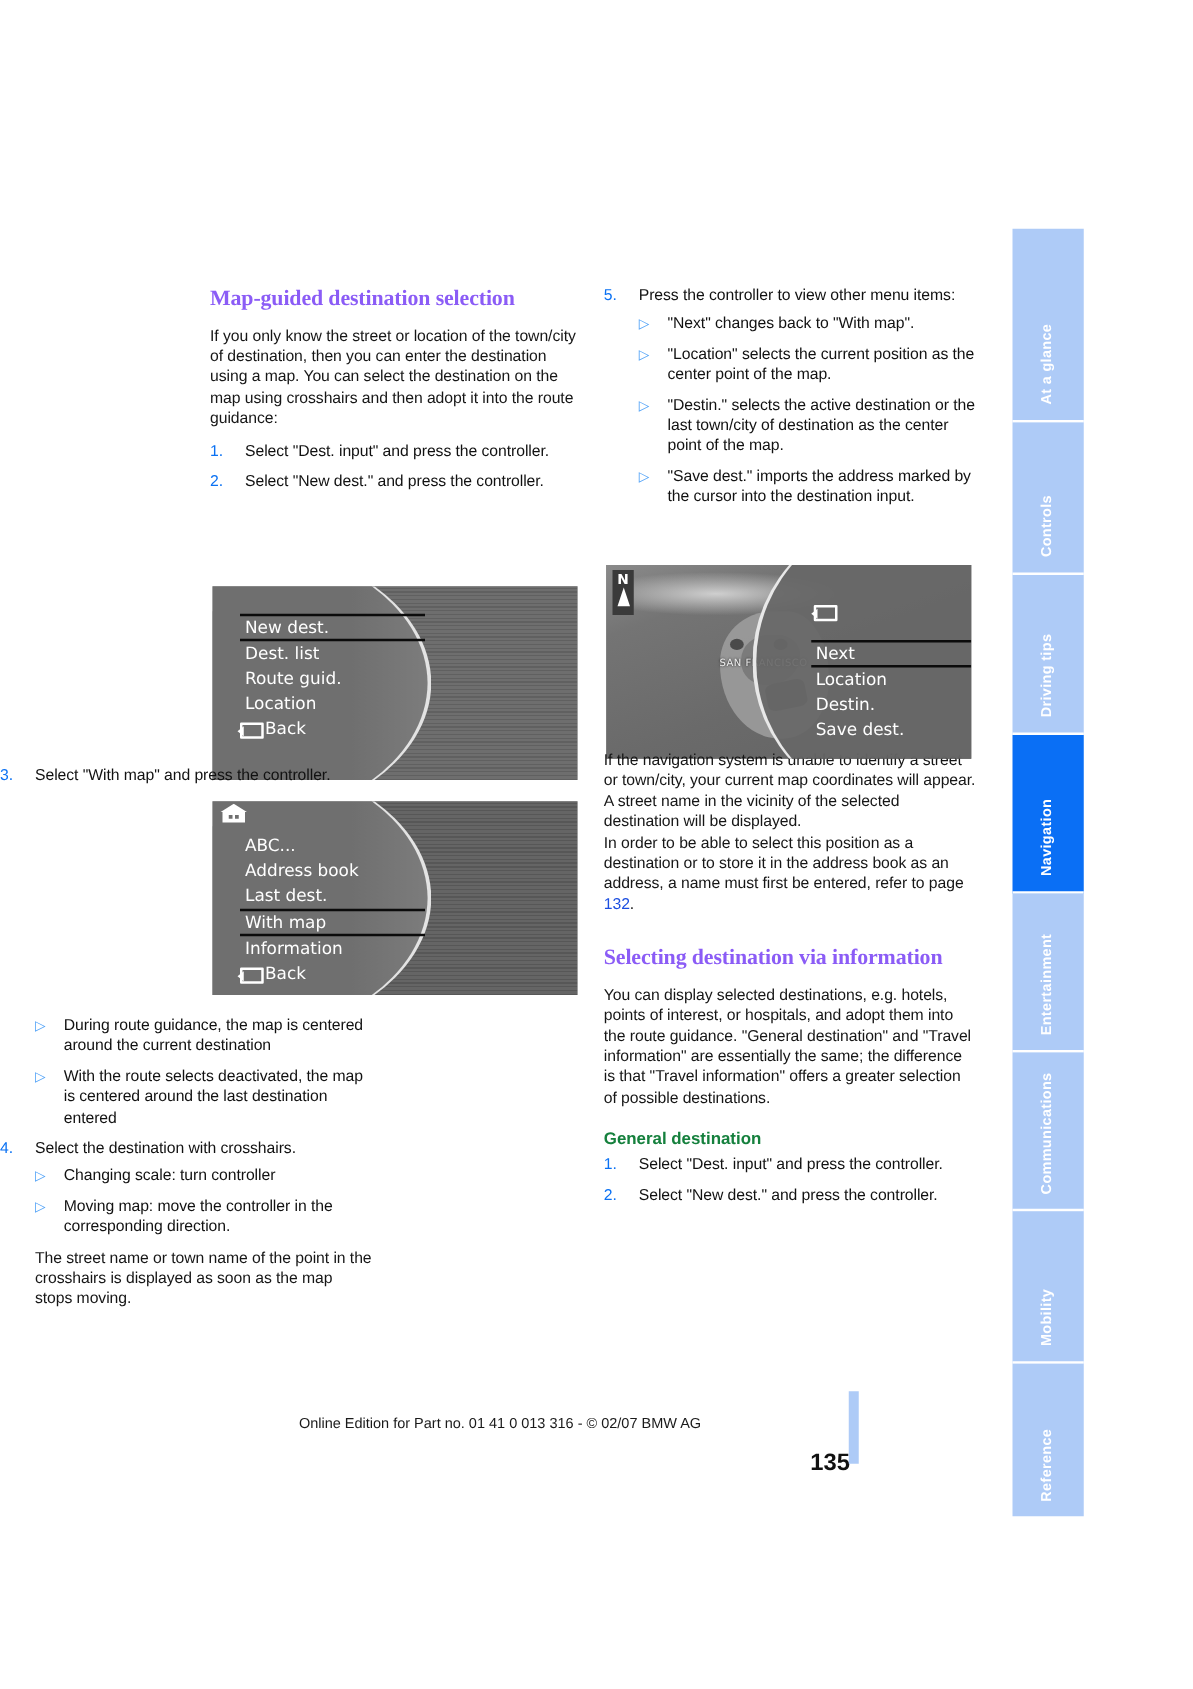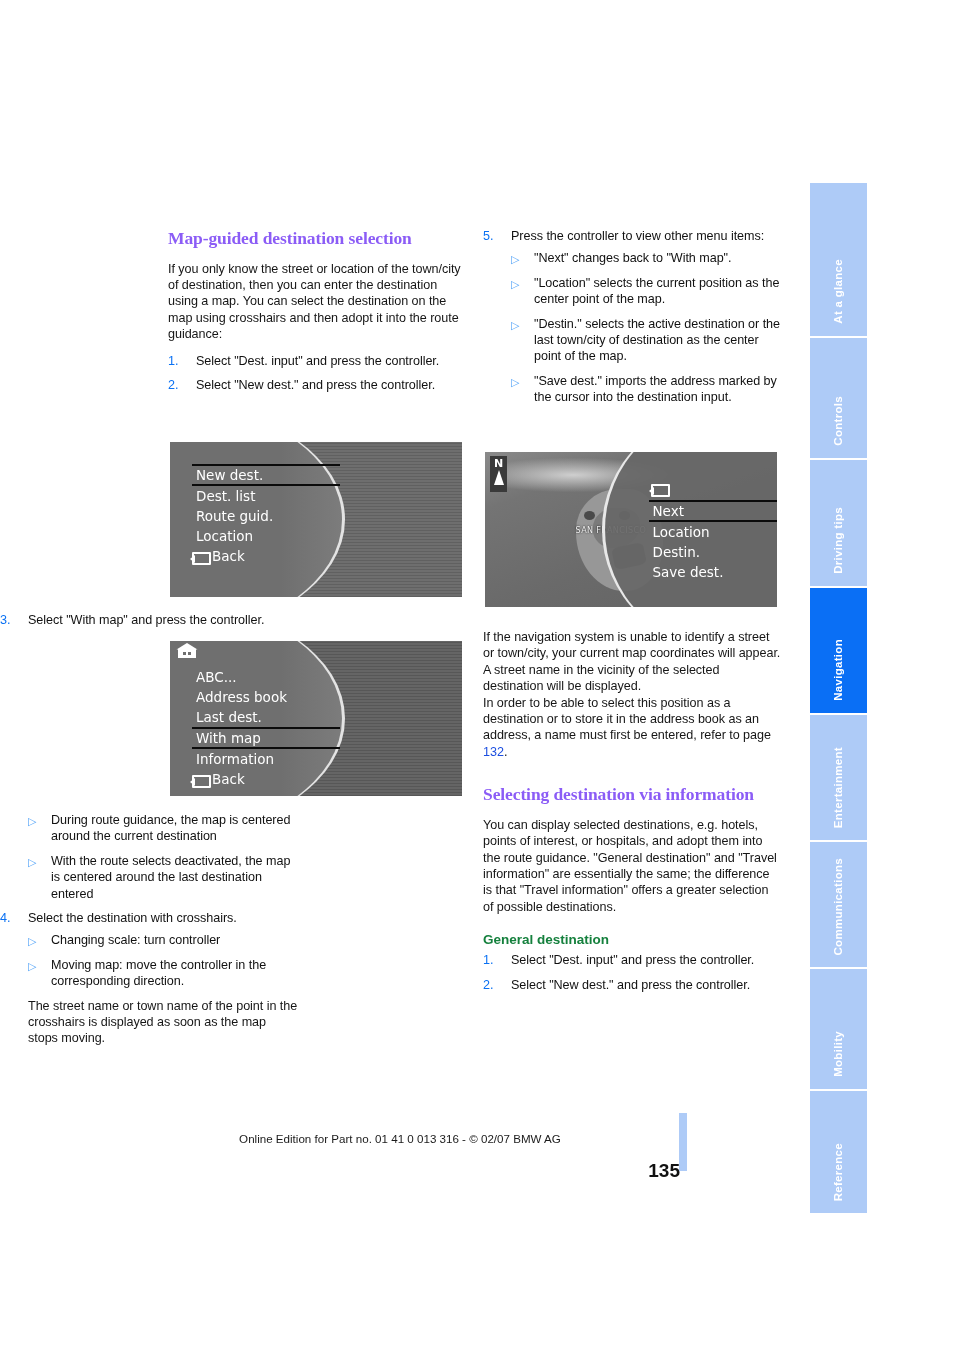--- a/index.html
+++ b/index.html
@@ -284,20 +284,21 @@
     width: 86%;
     height: 156%;
     border-radius: 50%;
     border-left: 3px solid #e8e8e8;
     background: rgba(103,103,103,.92);
     z-index: 3;
   }
   .shot.map ul.menu {
     left: 56%;
     z-index: 5;
+    margin-top: 12px;
   }
   .shot.map ul.menu li.sel { width: 128px; }
   .shot.map .backrow {
     position: absolute;
     left: 57%;
     z-index: 6;
   }
 
   
   #tabs {
@@ -373,21 +374,21 @@
         <span class="num">1.</span>
         <span>Select "Dest. input" and press the controller.</span>
       </li>
       <li>
         <span class="num">2.</span>
         <span>Select "New dest." and press the controller.</span>
       </li>
     </ol>
   </div>
 
-  <div class="shot" id="shot1" style="left:170px; top:442px; width:292px; height:155px;">
+  <div class="shot" id="shot1" style="left:170px; top:469px; width:292px; height:155px;">
     <div class="topbar"></div>
     <div class="panel"></div>
     <div class="hatch"></div>
     <div class="arcwrap">
         <div class="arc"></div>
       </div>
     <ul class="menu" style="top:22px;">
       <li class="sel">New dest.</li>
       <li>Dest. list</li>
       <li>Route guid.</li>
@@ -490,21 +491,21 @@
 
     <ul class="menu" style="top:48px;">
       <li class="sel">Next</li>
       <li>Location</li>
       <li>Destin.</li>
       <li>Save dest.</li>
     </ul>
 
   </div>
 
-  <div class="col" style="left:483px; top:629px;">
+  <div class="col" style="left:483px; top:600px;">
     <p class="body tight">If the navigation system is unable to identify a street or town/city, your current map coordinates will appear. A street name in the vicinity of the selected destination will be displayed.</p>
     <p class="body"><span>In order to be able to select this position as a destination or to store it in the address book as an address, a name must first be entered, refer to page </span><span class="link">132</span><span>.</span></p>
 
     <h1 class="section" style="margin-top:24px;">Selecting destination via information</h1>
 
     <p class="body">You can display selected destinations, e.g. hotels, points of interest, or hospitals, and adopt them into the route guidance. "General destination" and "Travel information" are essentially the same; the difference is that "Travel information" offers a greater selection of possible destinations.</p>
 
     <h2 class="sub">General destination</h2>
 
     <ol class="steps">

